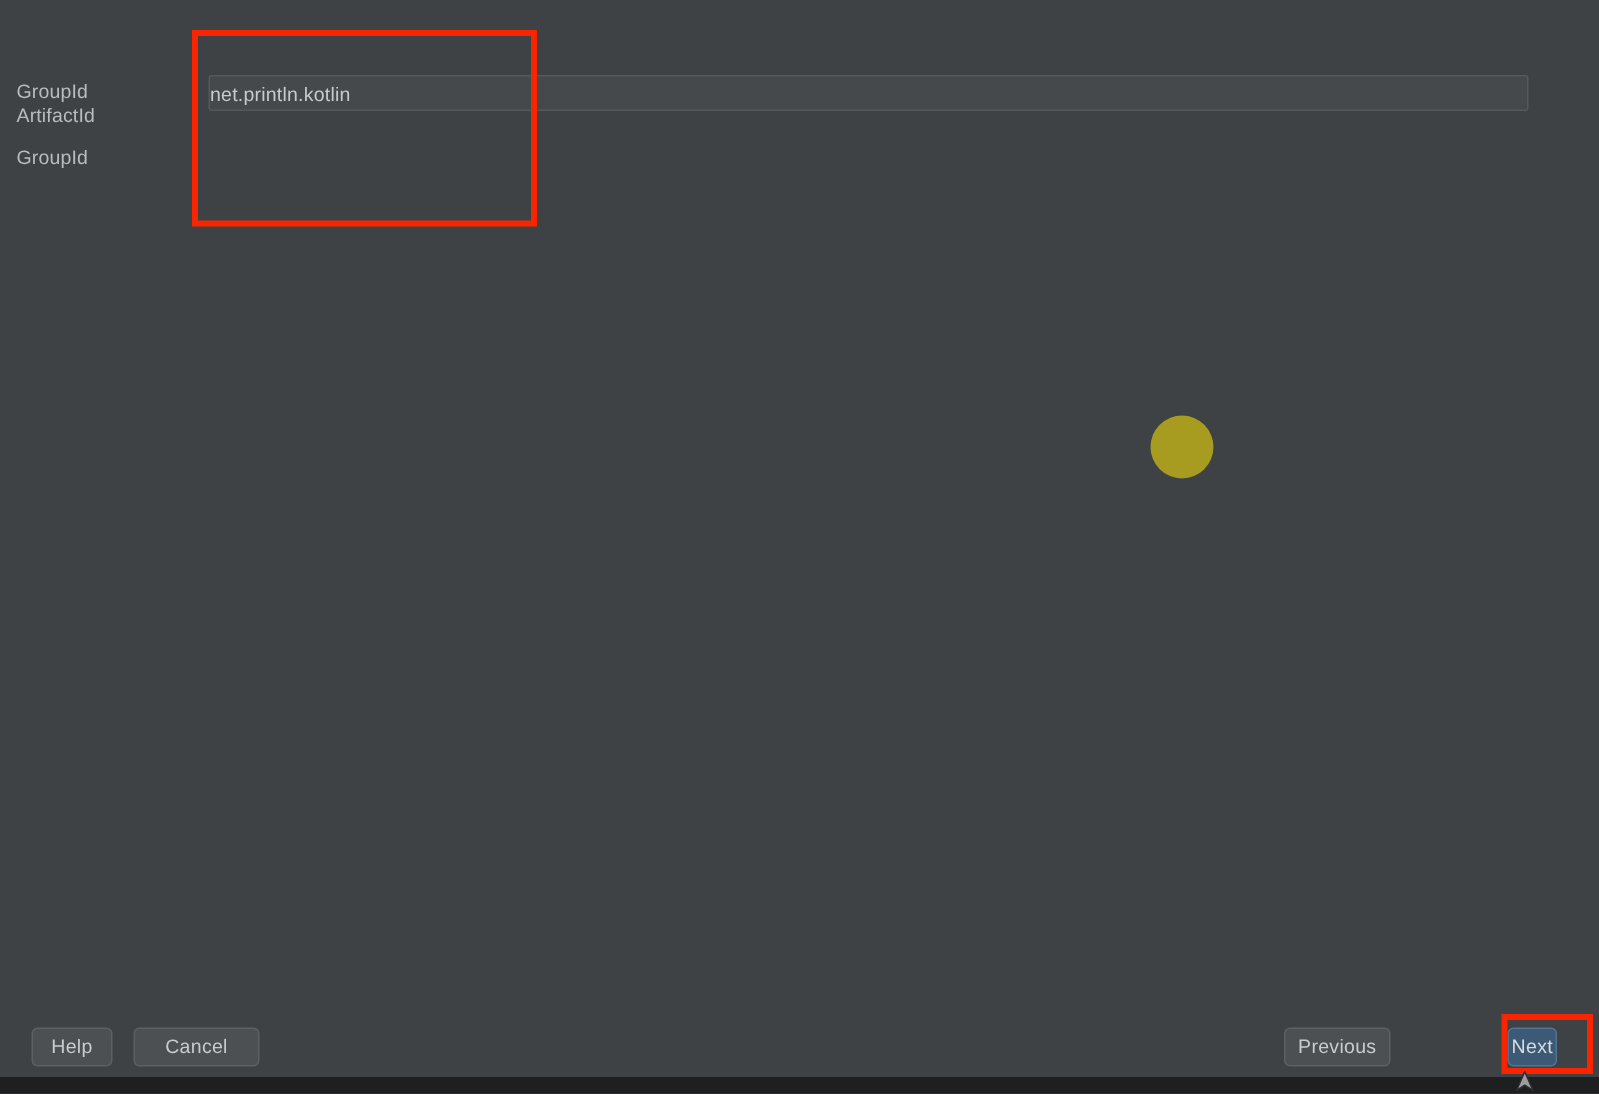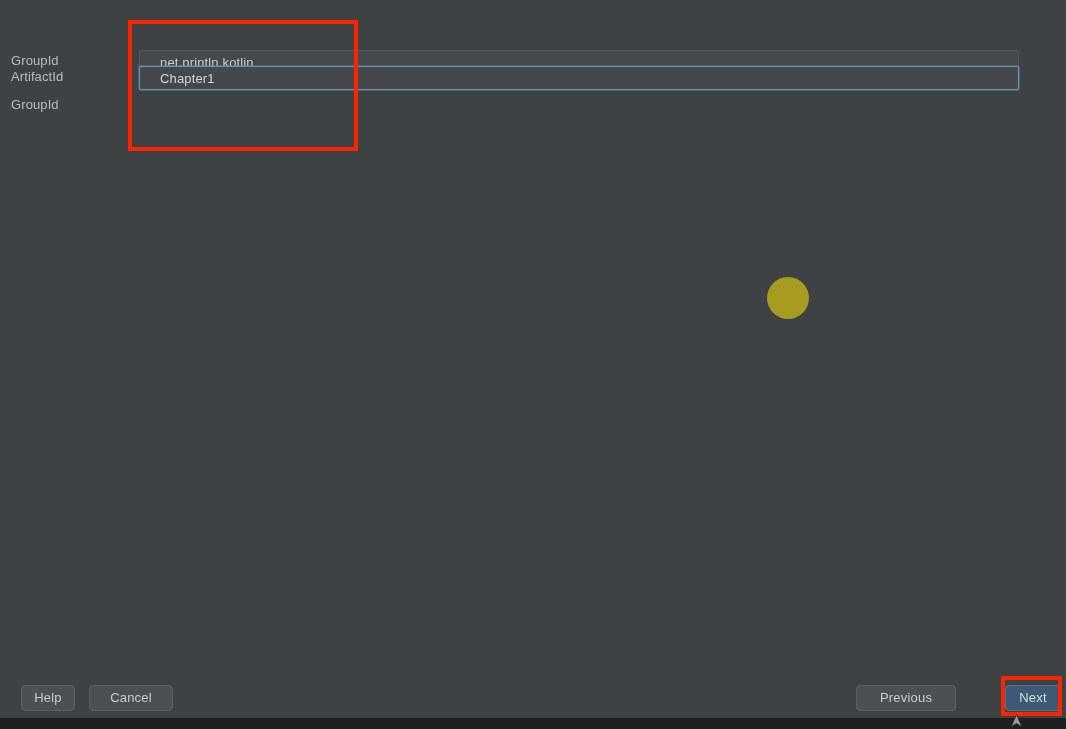--- a/index.html
+++ b/index.html
@@ -68,21 +68,21 @@
     right: 1px;
     top: 0;
     height: 24px;
     background: #45494b;
     border: 1px solid #56595a;
     border-radius: 2px;
     color: #c8cbcc;
     font-family: "Liberation Sans", "DejaVu Sans", sans-serif;
     font-size: 13px;
     line-height: 22px;
-    padding: 0 0 0 20px;
+    padding: 0 0 0 0;
     outline: none;
     letter-spacing: 0.15px;
   }
   .field-input.focused {
     border: 1px solid #6a8fb5;
     box-shadow: 0 0 0 1px rgba(100,140,180,0.45), inset 0 0 2px rgba(110,150,190,0.25);
     background: #44484a;
     color: #d3d6d7;
   }
 
@@ -140,24 +140,24 @@
     font-size: 13px;
     line-height: 24px;
     text-align: center;
     letter-spacing: 0.2px;
     cursor: default;
     user-select: none;
   }
 
   #btn-help   { left: 21px;  width: 54px; }
   #btn-cancel { left: 89px;  width: 84px; }
-  #btn-previous { left: 856px; width: 100px; }
+  #btn-previous { left: 856px; width: 71px; }
   #btn-next {
     left: 1005px;
-    width: 56px;
+    width: 33px;
     background: #3c5a75;
     border: 1px solid #4f7496;
     color: #d8dbdc;
   }
 
   
   #bottom-strip {
     position: absolute;
     left: 0;
     top: 718px;
@@ -183,21 +183,20 @@
 
     <div id="coord-form">
 
       <div class="form-row r0">
         <div class="field-label">GroupId</div>
         <input class="field-input" type="text" value="net.println.kotlin" style="">
       </div>
 
       <div class="form-row r1">
         <div class="field-label">ArtifactId</div>
-        <input class="field-input focused" type="text" value="Chapter1" style="">
       </div>
 
       <div class="form-row r2">
         <div class="field-label">GroupId</div>
       </div>
 
     </div>
 
     <div id="click-indicator"></div>
 

